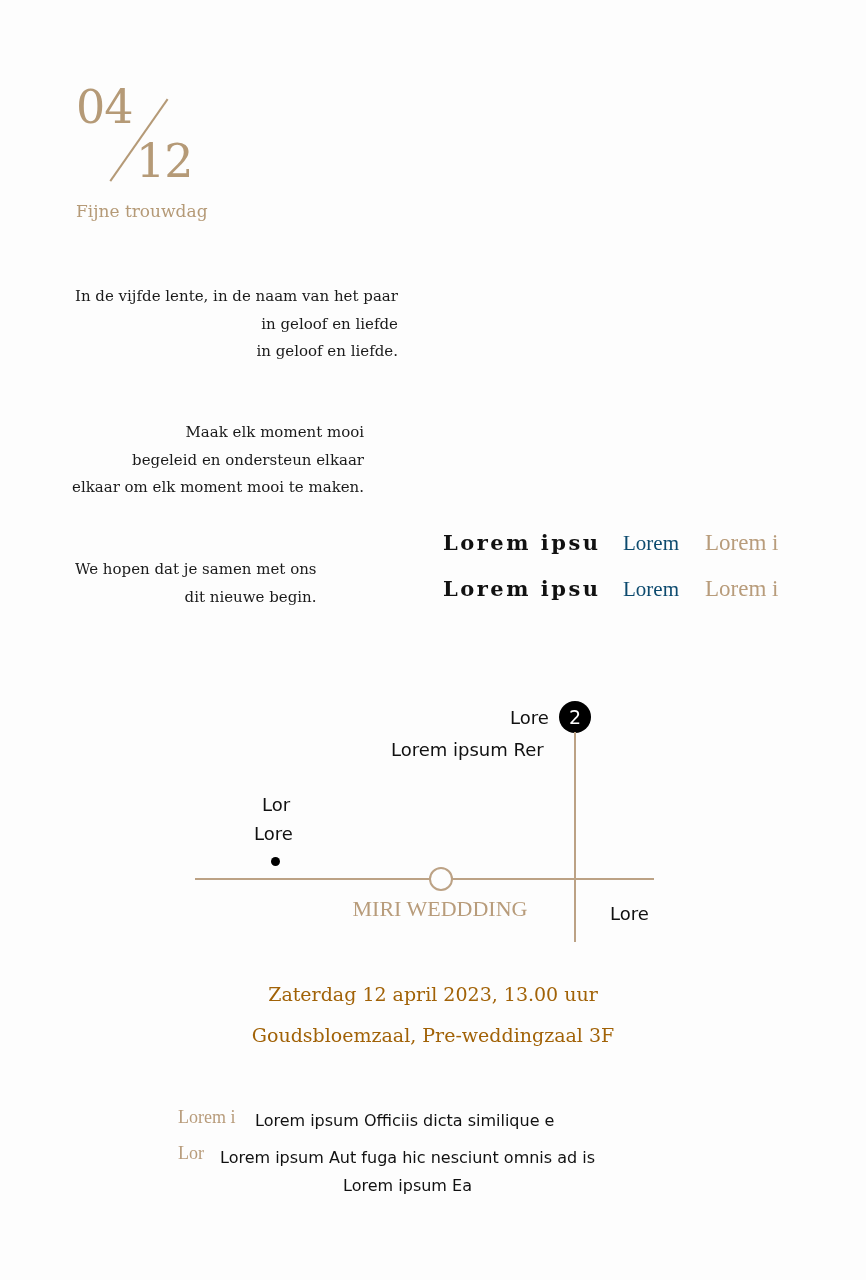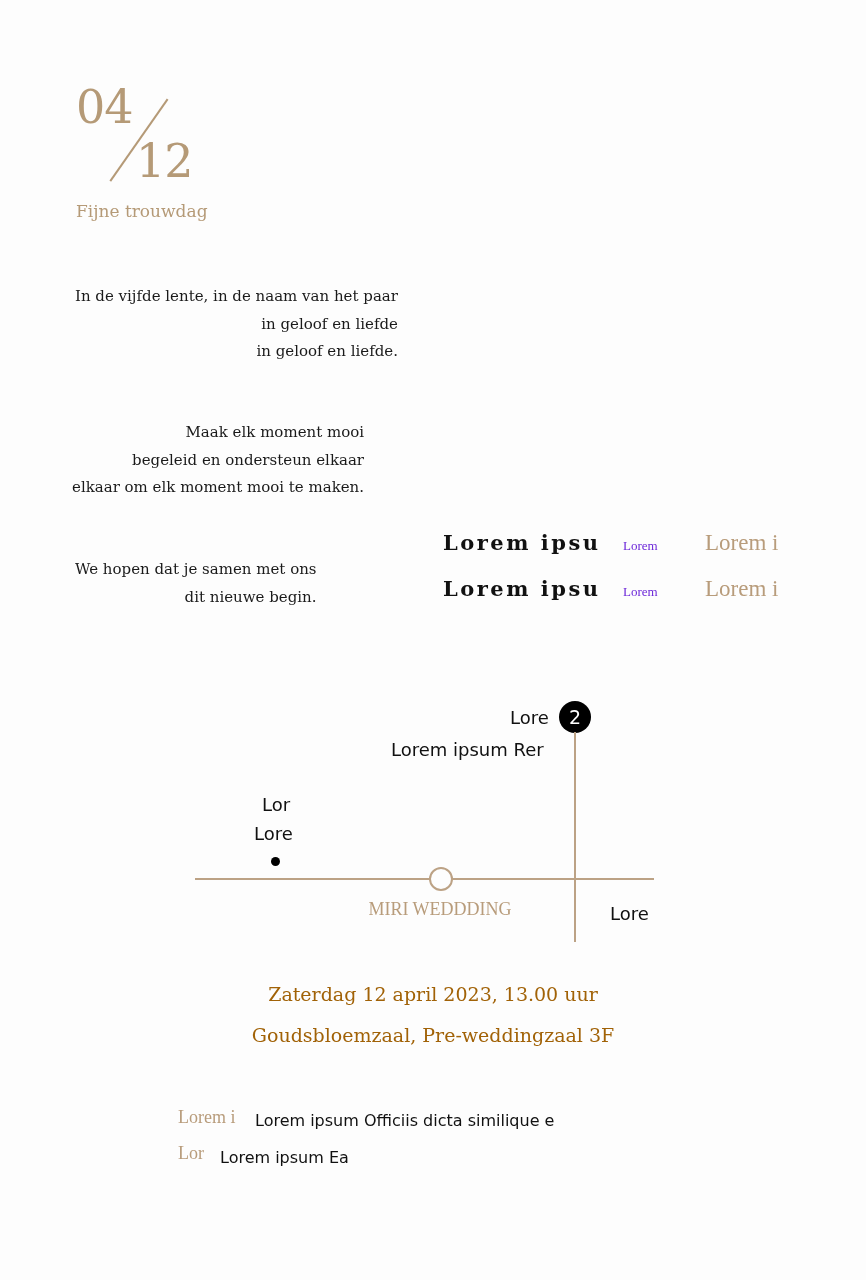--- a/index.html
+++ b/index.html
@@ -24,39 +24,39 @@
     .para {
       font-family:"DejaVu Serif", serif; font-size:15px; line-height:27.5px; color:#1a1a1a;
       white-space:pre-line;
       text-align:right;
     }
     .names-row { display:flex; align-items:baseline; white-space:nowrap; }
     .name-big {
       font-family:"DejaVu Serif", serif; font-size:21px; font-weight:bold; letter-spacing:2.5px; color:#111;
       width:180px;
     }
-    .name-small { font-family:"Liberation Serif", serif; font-size:13px; color:#6d28d9; width:82px; }
+    .name-small { font-family:"Liberation Serif", serif; font-size:21px; color:#0c4a6e; width:82px; }
     .name-gold { font-family:"Liberation Serif", serif; font-size:23px; color:#b89c7b; }
     .map-label {
       font-family:"DejaVu Sans", sans-serif; font-size:18px; color:#111; line-height:29px;
     }
     .hline { position:absolute; left:195px; top:878px; width:459px; height:2px; background:#bca285; }
     .vline { position:absolute; left:574px; top:732px; width:2px; height:210px; background:#bca285; }
     .venue-circle {
       position:absolute; left:429px; top:867px; width:20px; height:20px; border-radius:50%;
       border:2px solid #bca285; background:#fdfdfd;
     }
     .badge {
       position:absolute; left:559px; top:701px; width:32px; height:32px; border-radius:50%;
       background:#000; color:#fff; font-family:"DejaVu Sans", sans-serif; font-size:19px;
       display:flex; align-items:center; justify-content:center;
     }
     .dot { position:absolute; left:271px; top:857px; width:9px; height:9px; border-radius:50%; background:#000; }
     .venue-name {
-      font-family:"Liberation Serif", serif; font-size:18px; color:#b89c7b; line-height:28px; text-align:center;
+      font-family:"Liberation Serif", serif; font-size:22px; color:#b89c7b; line-height:28px; text-align:center;
     }
     .event-line {
       font-family:"DejaVu Serif", serif; font-size:19px; color:#a16207; text-align:center; width:866px; left:0;
     }
     .info-key { font-family:"Liberation Serif", serif; font-size:18px; color:#b89c7b; }
     .info-val { font-family:"DejaVu Sans", sans-serif; font-size:16px; color:#111; line-height:28px;text-align:center; }
   </style>
 </head>
 <body>
 
@@ -108,14 +108,15 @@
 
 <div class="abs" style="left:178px; top:1107px;">
   <span class="info-key">Lorem i</span>
 </div>
 <div class="abs info-val" style="left:255px; top:1107px;">Lorem ipsum Officiis dicta similique e</div>
 
 <div class="abs" style="left:178px; top:1143px;">
   <span class="info-key">Lor</span>
 </div>
 <div class="abs info-val" style="left:220px; top:1144px;">
+  <div>Lorem ipsum Aut fuga hic nesciunt omnis ad is</div>
   <div>Lorem ipsum Ea</div>
 </div>
 
 </body></html>

